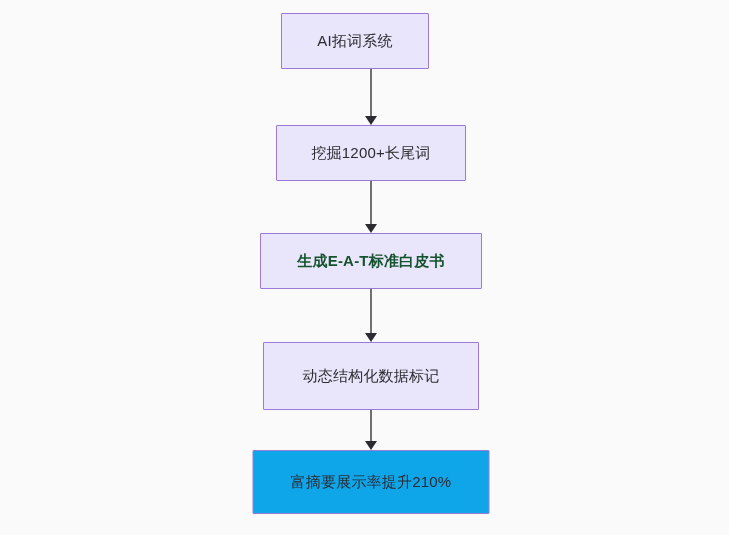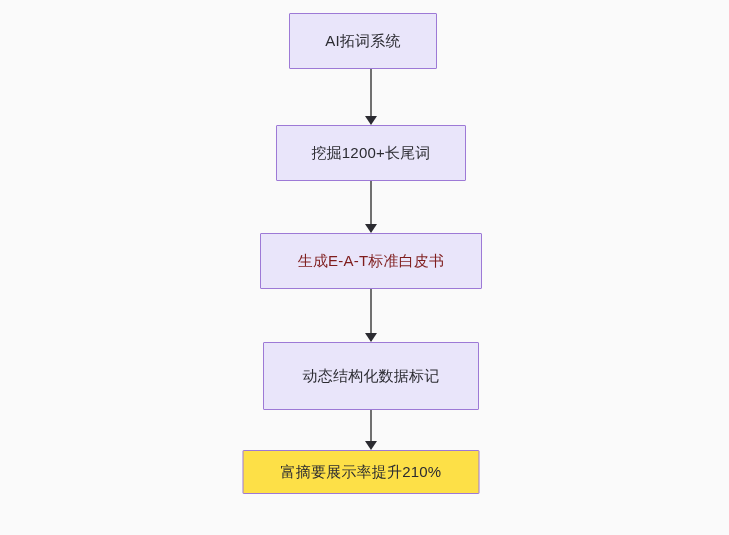--- a/index.html
+++ b/index.html
@@ -82,28 +82,28 @@
       <div class="edge-arrowhead" style="border-top-color: rgb(43, 43, 49);"></div>
     </div>
     <div class="edge" style="left: 371px; top: 289px; height: 53px; width: 14px;">
       <div class="edge-line" style="height: 45px; background: rgb(112, 112, 112);"></div>
       <div class="edge-arrowhead" style="border-top-color: rgb(43, 43, 49);"></div>
     </div>
     <div class="edge" style="left: 371px; top: 398px; height: 52px; width: 14px;">
       <div class="edge-line" style="height: 44px; background: rgb(112, 112, 112);"></div>
       <div class="edge-arrowhead" style="border-top-color: rgb(43, 43, 49);"></div>
     </div>
-    <div class="node" style="left: 363px; top: 13px; width: 148px; height: 56px; background: rgb(233, 229, 250); border-color: rgb(157, 121, 214);">
+    <div class="node" style="left: 355px; top: 13px; width: 148px; height: 56px; background: rgb(233, 229, 250); border-color: rgb(157, 121, 214);">
       <span class="node-label" style="color: rgb(43, 43, 49);">AI拓词系统</span>
     </div>
     <div class="node" style="left: 371px; top: 125px; width: 190px; height: 56px; background: rgb(233, 229, 250); border-color: rgb(157, 121, 214);">
       <span class="node-label" style="color: rgb(43, 43, 49);">挖掘1200+长尾词</span>
     </div>
     <div class="node" style="left: 371px; top: 233px; width: 222px; height: 56px; background: rgb(233, 229, 250); border-color: rgb(157, 121, 214);">
-      <span class="node-label" style="color: #7f1d1d;">生成E-A-T标准白皮书</span>
+      <span class="node-label" style="color: #14532d; font-weight: bold;">生成E-A-T标准白皮书</span>
     </div>
     <div class="node" style="left: 371px; top: 342px; width: 216px; height: 68px; background: rgb(233, 229, 250); border-color: rgb(157, 121, 214);">
       <span class="node-label" style="color: rgb(43, 43, 49);">动态结构化数据标记</span>
     </div>
-    <div class="node" style="left: 361px; top: 450px; width: 237px; height: 44px; background: #fde047; border-color: rgb(157, 121, 214);">
+    <div class="node" style="left: 371px; top: 450px; width: 237px; height: 64px; background: #0ea5e9; border-color: rgb(157, 121, 214);">
       <span class="node-label" style="color: rgb(43, 43, 49);">富摘要展示率提升210%</span>
     </div>
   </div>
 
 </body></html>

